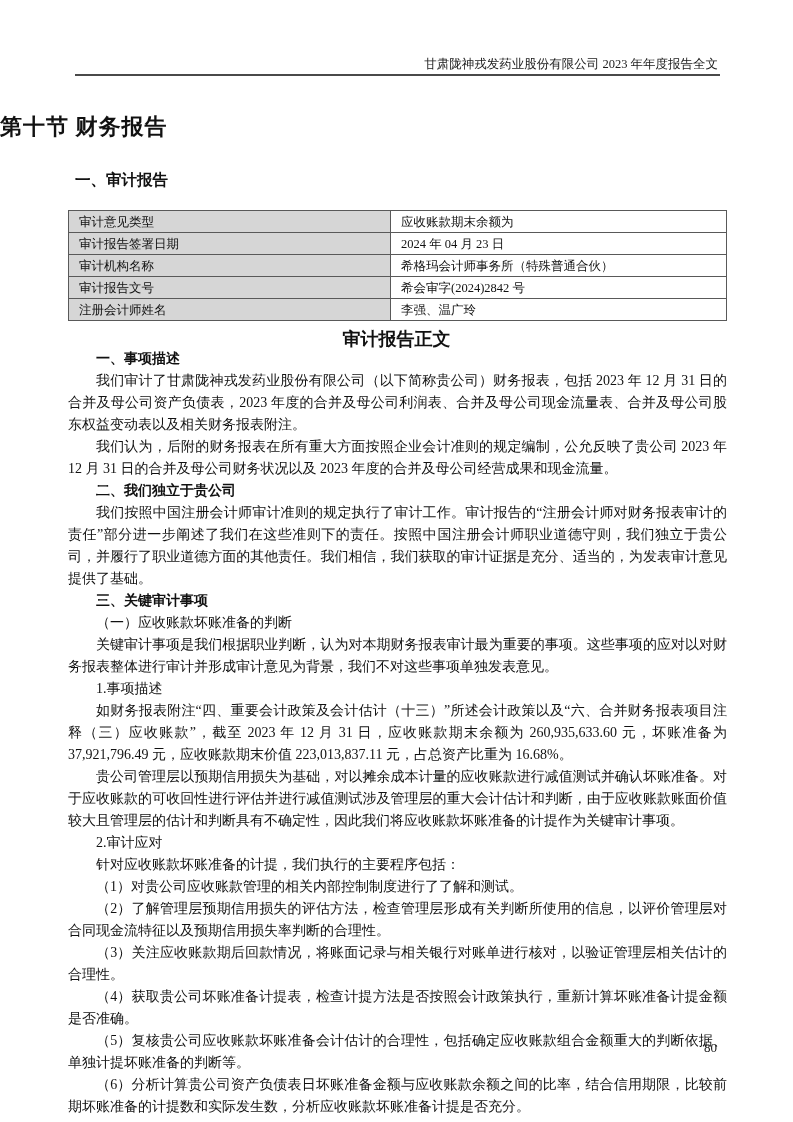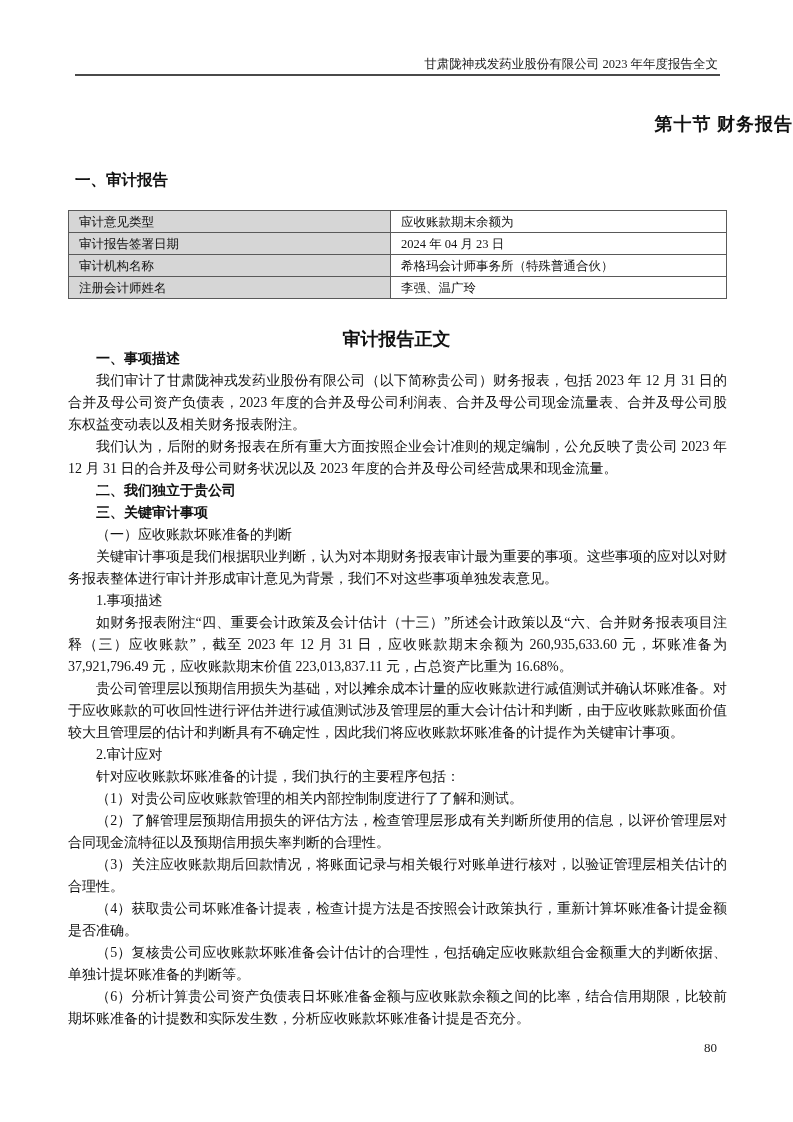--- a/index.html
+++ b/index.html
@@ -29,22 +29,22 @@
     left: 75px;
     width: 645px;
     height: 0;
     border-top: 2px solid #4a4a4a;
   }
   .doc-title {
     position: absolute;
     top: 112px;
     left: 0;
     width: 100%;
-    text-align: right;
-    font-size: 18px;
+    text-align: left;
+    font-size: 22px;
     font-weight: bold;
     letter-spacing: 1px;
   }
   .audit-heading {
     position: absolute;
     top: 170px;
     left: 75px;
     font-size: 15.5px;
     font-weight: bold;
   }
@@ -127,33 +127,38 @@
         </tr>
         <tr>
           <td class="label-cell">审计报告签署日期</td>
           <td class="value-cell">2024 年 04 月 23 日</td>
         </tr>
         <tr>
           <td class="label-cell">审计机构名称</td>
           <td class="value-cell">希格玛会计师事务所（特殊普通合伙）</td>
         </tr>
         <tr>
+          <td class="label-cell">审计报告文号</td>
+          <td class="value-cell">希会审字(2024)2842 号</td>
+        </tr>
+        <tr>
           <td class="label-cell">注册会计师姓名</td>
           <td class="value-cell">李强、温广玲</td>
         </tr>
       </tbody>
   </table>
 
   <div class="body-subtitle">审计报告正文</div>
 
   <div class="body-text" id="paragraphs">
       <p class="heading">一、事项描述</p>
       <p class="para">我们审计了甘肃陇神戎发药业股份有限公司（以下简称贵公司）财务报表，包括 2023 年 12 月 31 日的合并及母公司资产负债表，2023 年度的合并及母公司利润表、合并及母公司现金流量表、合并及母公司股东权益变动表以及相关财务报表附注。</p>
       <p class="para">我们认为，后附的财务报表在所有重大方面按照企业会计准则的规定编制，公允反映了贵公司 2023 年 12 月 31 日的合并及母公司财务状况以及 2023 年度的合并及母公司经营成果和现金流量。</p>
       <p class="heading">二、我们独立于贵公司</p>
+      <p class="para">我们按照中国注册会计师审计准则的规定执行了审计工作。审计报告的“注册会计师对财务报表审计的责任”部分进一步阐述了我们在这些准则下的责任。按照中国注册会计师职业道德守则，我们独立于贵公司，并履行了职业道德方面的其他责任。我们相信，我们获取的审计证据是充分、适当的，为发表审计意见提供了基础。</p>
       <p class="heading">三、关键审计事项</p>
       <p class="para">（一）应收账款坏账准备的判断</p>
       <p class="para">关键审计事项是我们根据职业判断，认为对本期财务报表审计最为重要的事项。这些事项的应对以对财务报表整体进行审计并形成审计意见为背景，我们不对这些事项单独发表意见。</p>
       <p class="para">1.事项描述</p>
       <p class="para">如财务报表附注“四、重要会计政策及会计估计（十三）”所述会计政策以及“六、合并财务报表项目注释（三）应收账款”，截至 2023 年 12 月 31 日，应收账款期末余额为 260,935,633.60 元，坏账准备为 37,921,796.49 元，应收账款期末价值 223,013,837.11 元，占总资产比重为 16.68%。</p>
       <p class="para">贵公司管理层以预期信用损失为基础，对以摊余成本计量的应收账款进行减值测试并确认坏账准备。对于应收账款的可收回性进行评估并进行减值测试涉及管理层的重大会计估计和判断，由于应收账款账面价值较大且管理层的估计和判断具有不确定性，因此我们将应收账款坏账准备的计提作为关键审计事项。</p>
       <p class="para">2.审计应对</p>
       <p class="para">针对应收账款坏账准备的计提，我们执行的主要程序包括：</p>
       <p class="para">（1）对贵公司应收账款管理的相关内部控制制度进行了了解和测试。</p>
       <p class="para">（2）了解管理层预期信用损失的评估方法，检查管理层形成有关判断所使用的信息，以评价管理层对合同现金流特征以及预期信用损失率判断的合理性。</p>

